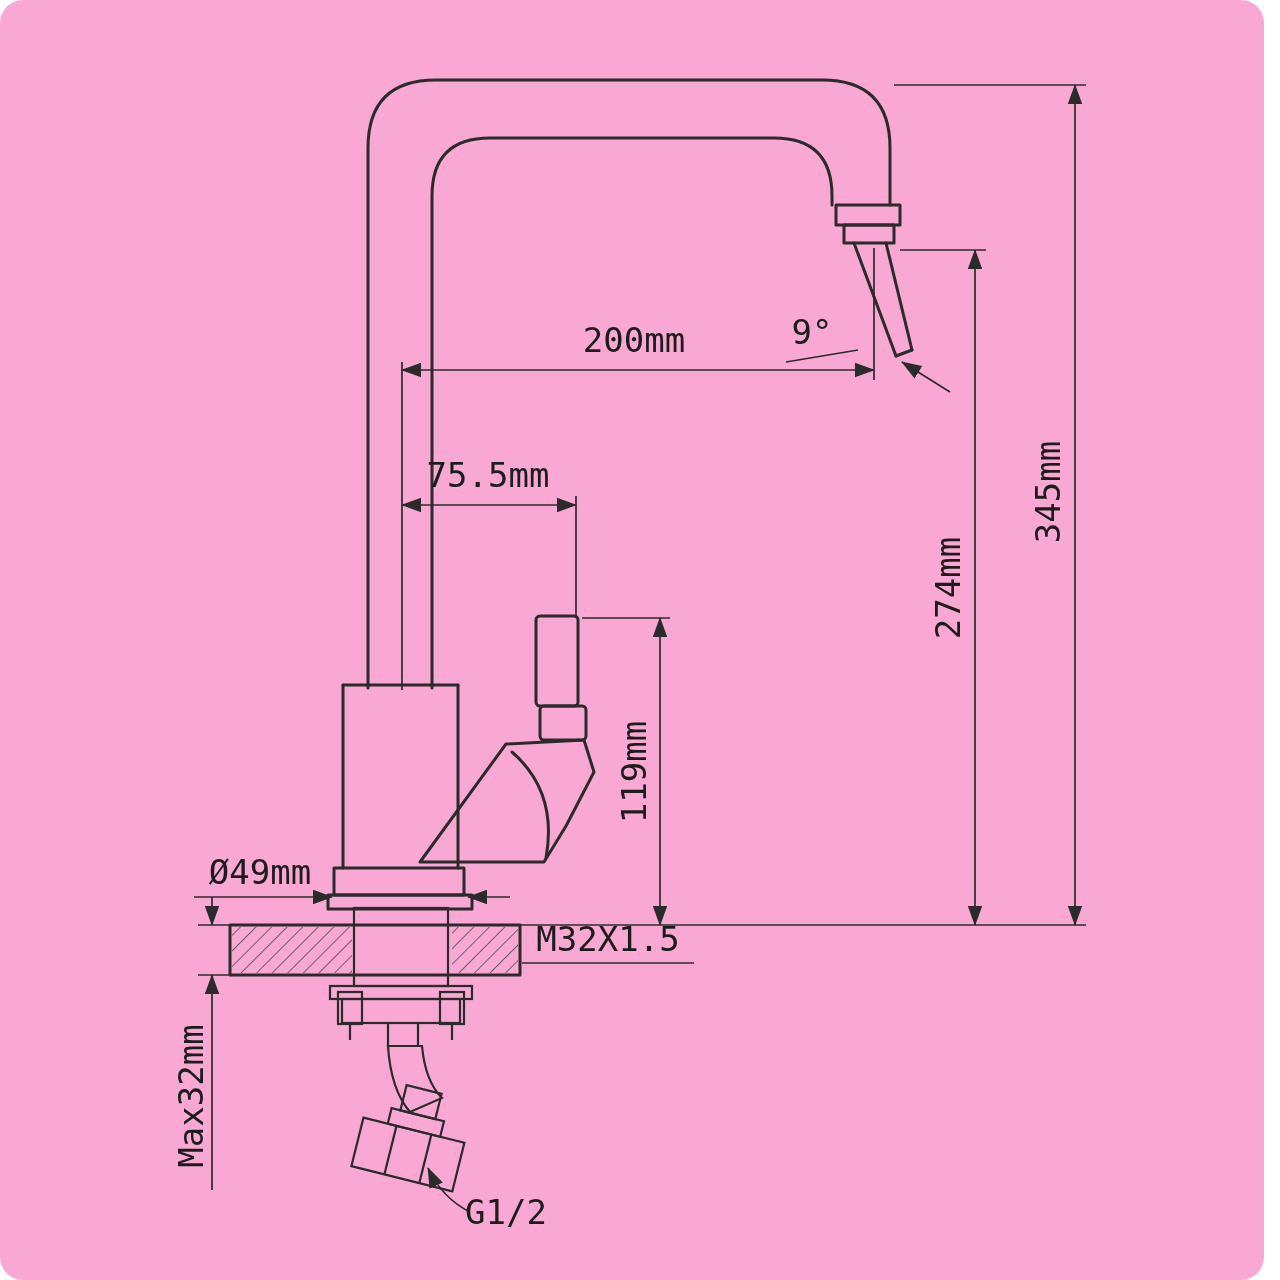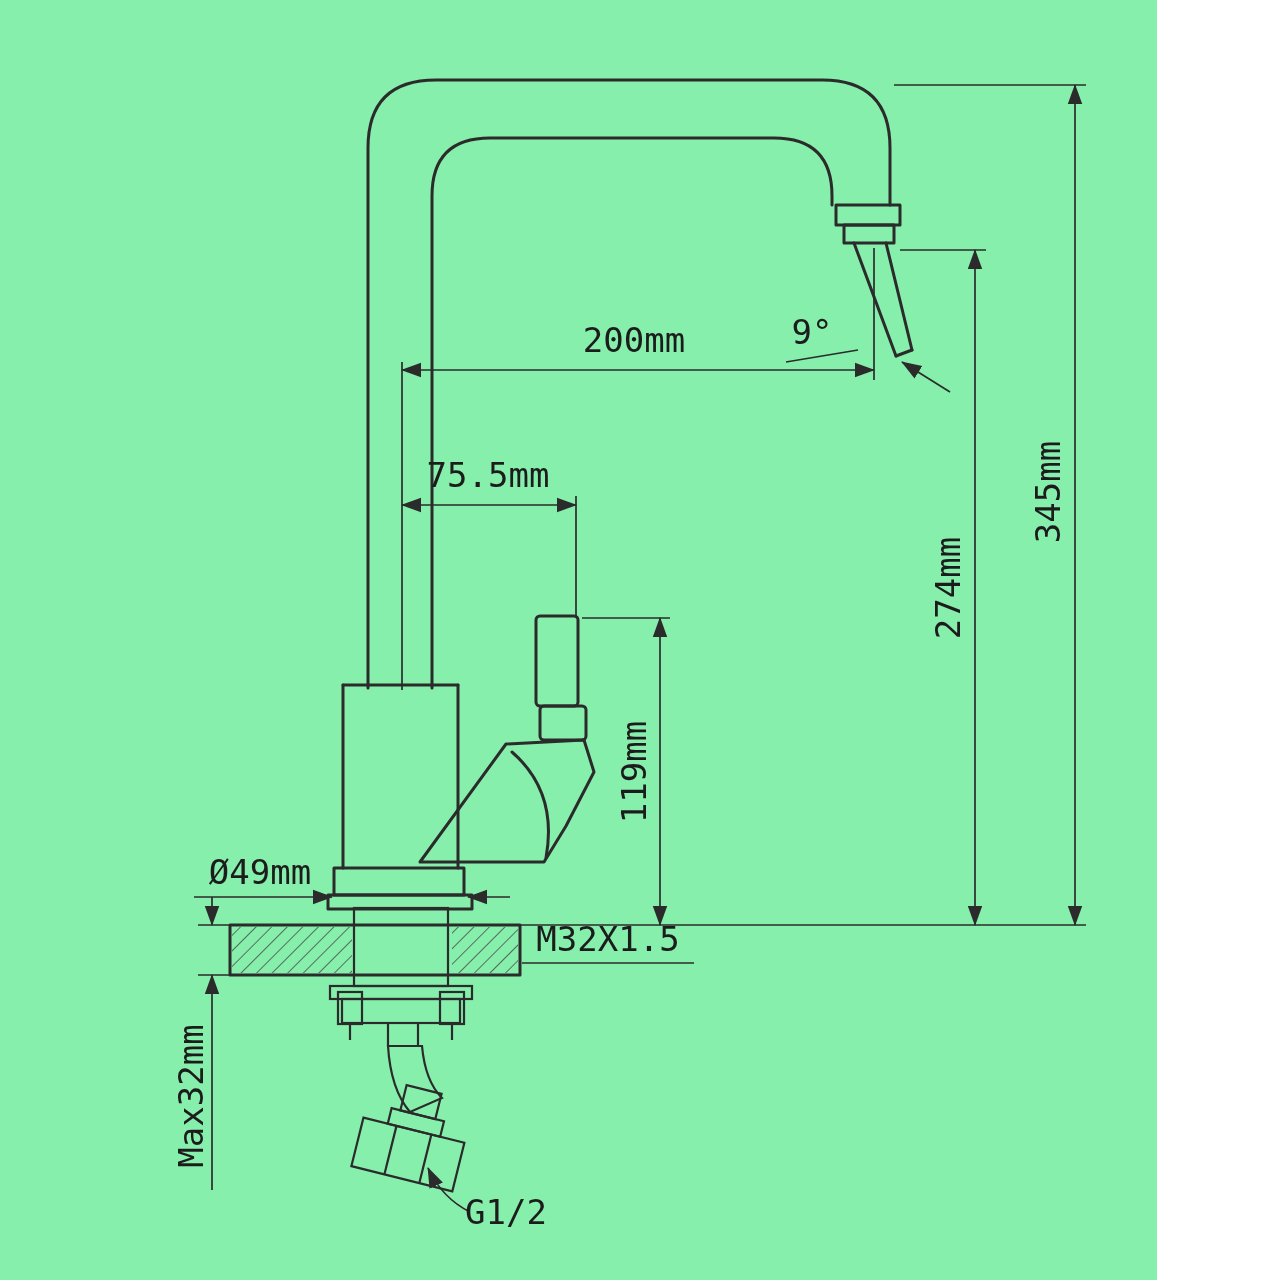--- a/index.html
+++ b/index.html
@@ -2,24 +2,25 @@
 <html><head>
 <meta charset="utf-8">
 <style>
   html, body {
     margin: 0;
     padding: 0;
     background: #ffffff;
   }
   .page {
     position: relative;
-    width: 1157px;
+    width: 1264px;
     height: 1280px;
-    background: #86efac;
+    background: #f9a8d4;
     font-family: "DejaVu Sans Mono", monospace;
+    border-radius: 23px;
   }
   svg { display: block; }
   .obj path, .obj rect, .obj line, .obj polygon {
     fill: none;
     stroke: #2b2b2b;
     stroke-width: 3;
     stroke-linecap: round;
     stroke-linejoin: round;
   }
   .thin path, .thin rect, .thin line, .thin polygon {

